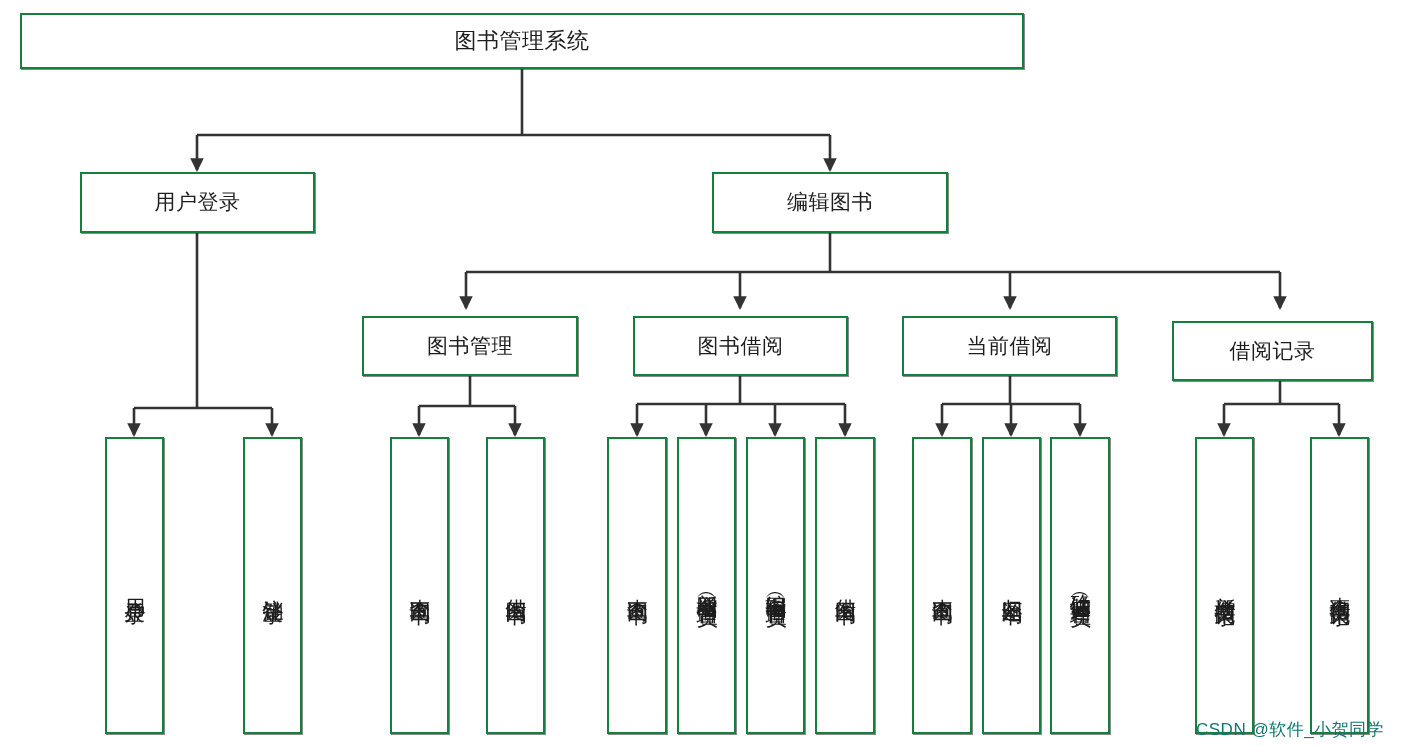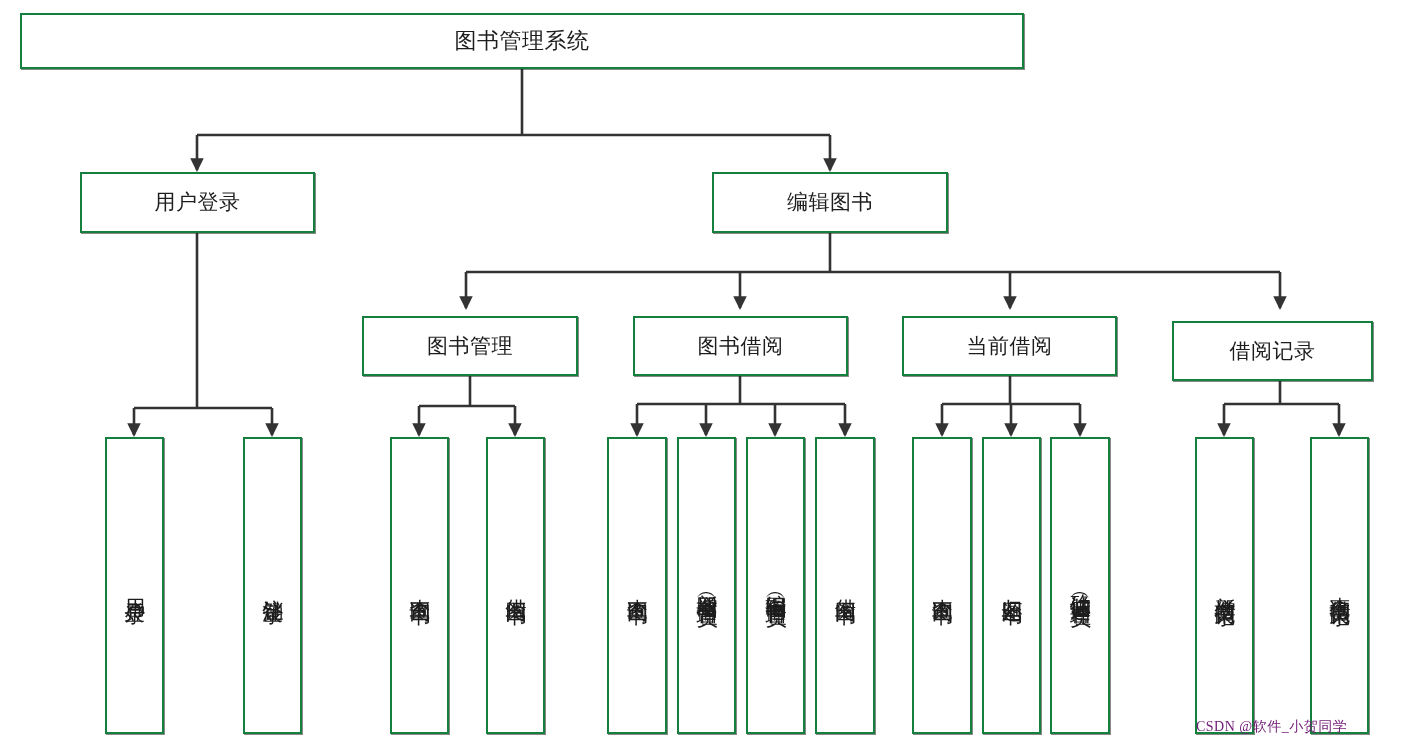--- a/index.html
+++ b/index.html
@@ -60,26 +60,26 @@
   .node.vert .label {
     writing-mode: vertical-rl;
     text-orientation: upright;
     font-size: 21px;
     line-height: 1.28;
     letter-spacing: 2px;
     white-space: nowrap;
   }
   .watermark {
     position: absolute;
-    font-size: 14px;
-    color: #701a75;
+    font-size: 17px;
+    color: #0f766e;
     white-space: nowrap;
     z-index: 5;
     letter-spacing: 0.5px;
-    font-family: Liberation Serif, serif;
+    font-family: Liberation Sans, sans-serif;
   }
 </style>
 </head>
 <body>
 
 <div id="canvas">
 
   <svg id="edges" viewBox="0 0 1405 747" width="1405" height="747" xmlns="http://www.w3.org/2000/svg">
     <defs>
       <marker id="arrow" viewBox="0 0 10 10" refX="8.6" refY="5" markerWidth="5.2" markerHeight="5.2" orient="auto-start-reverse">

